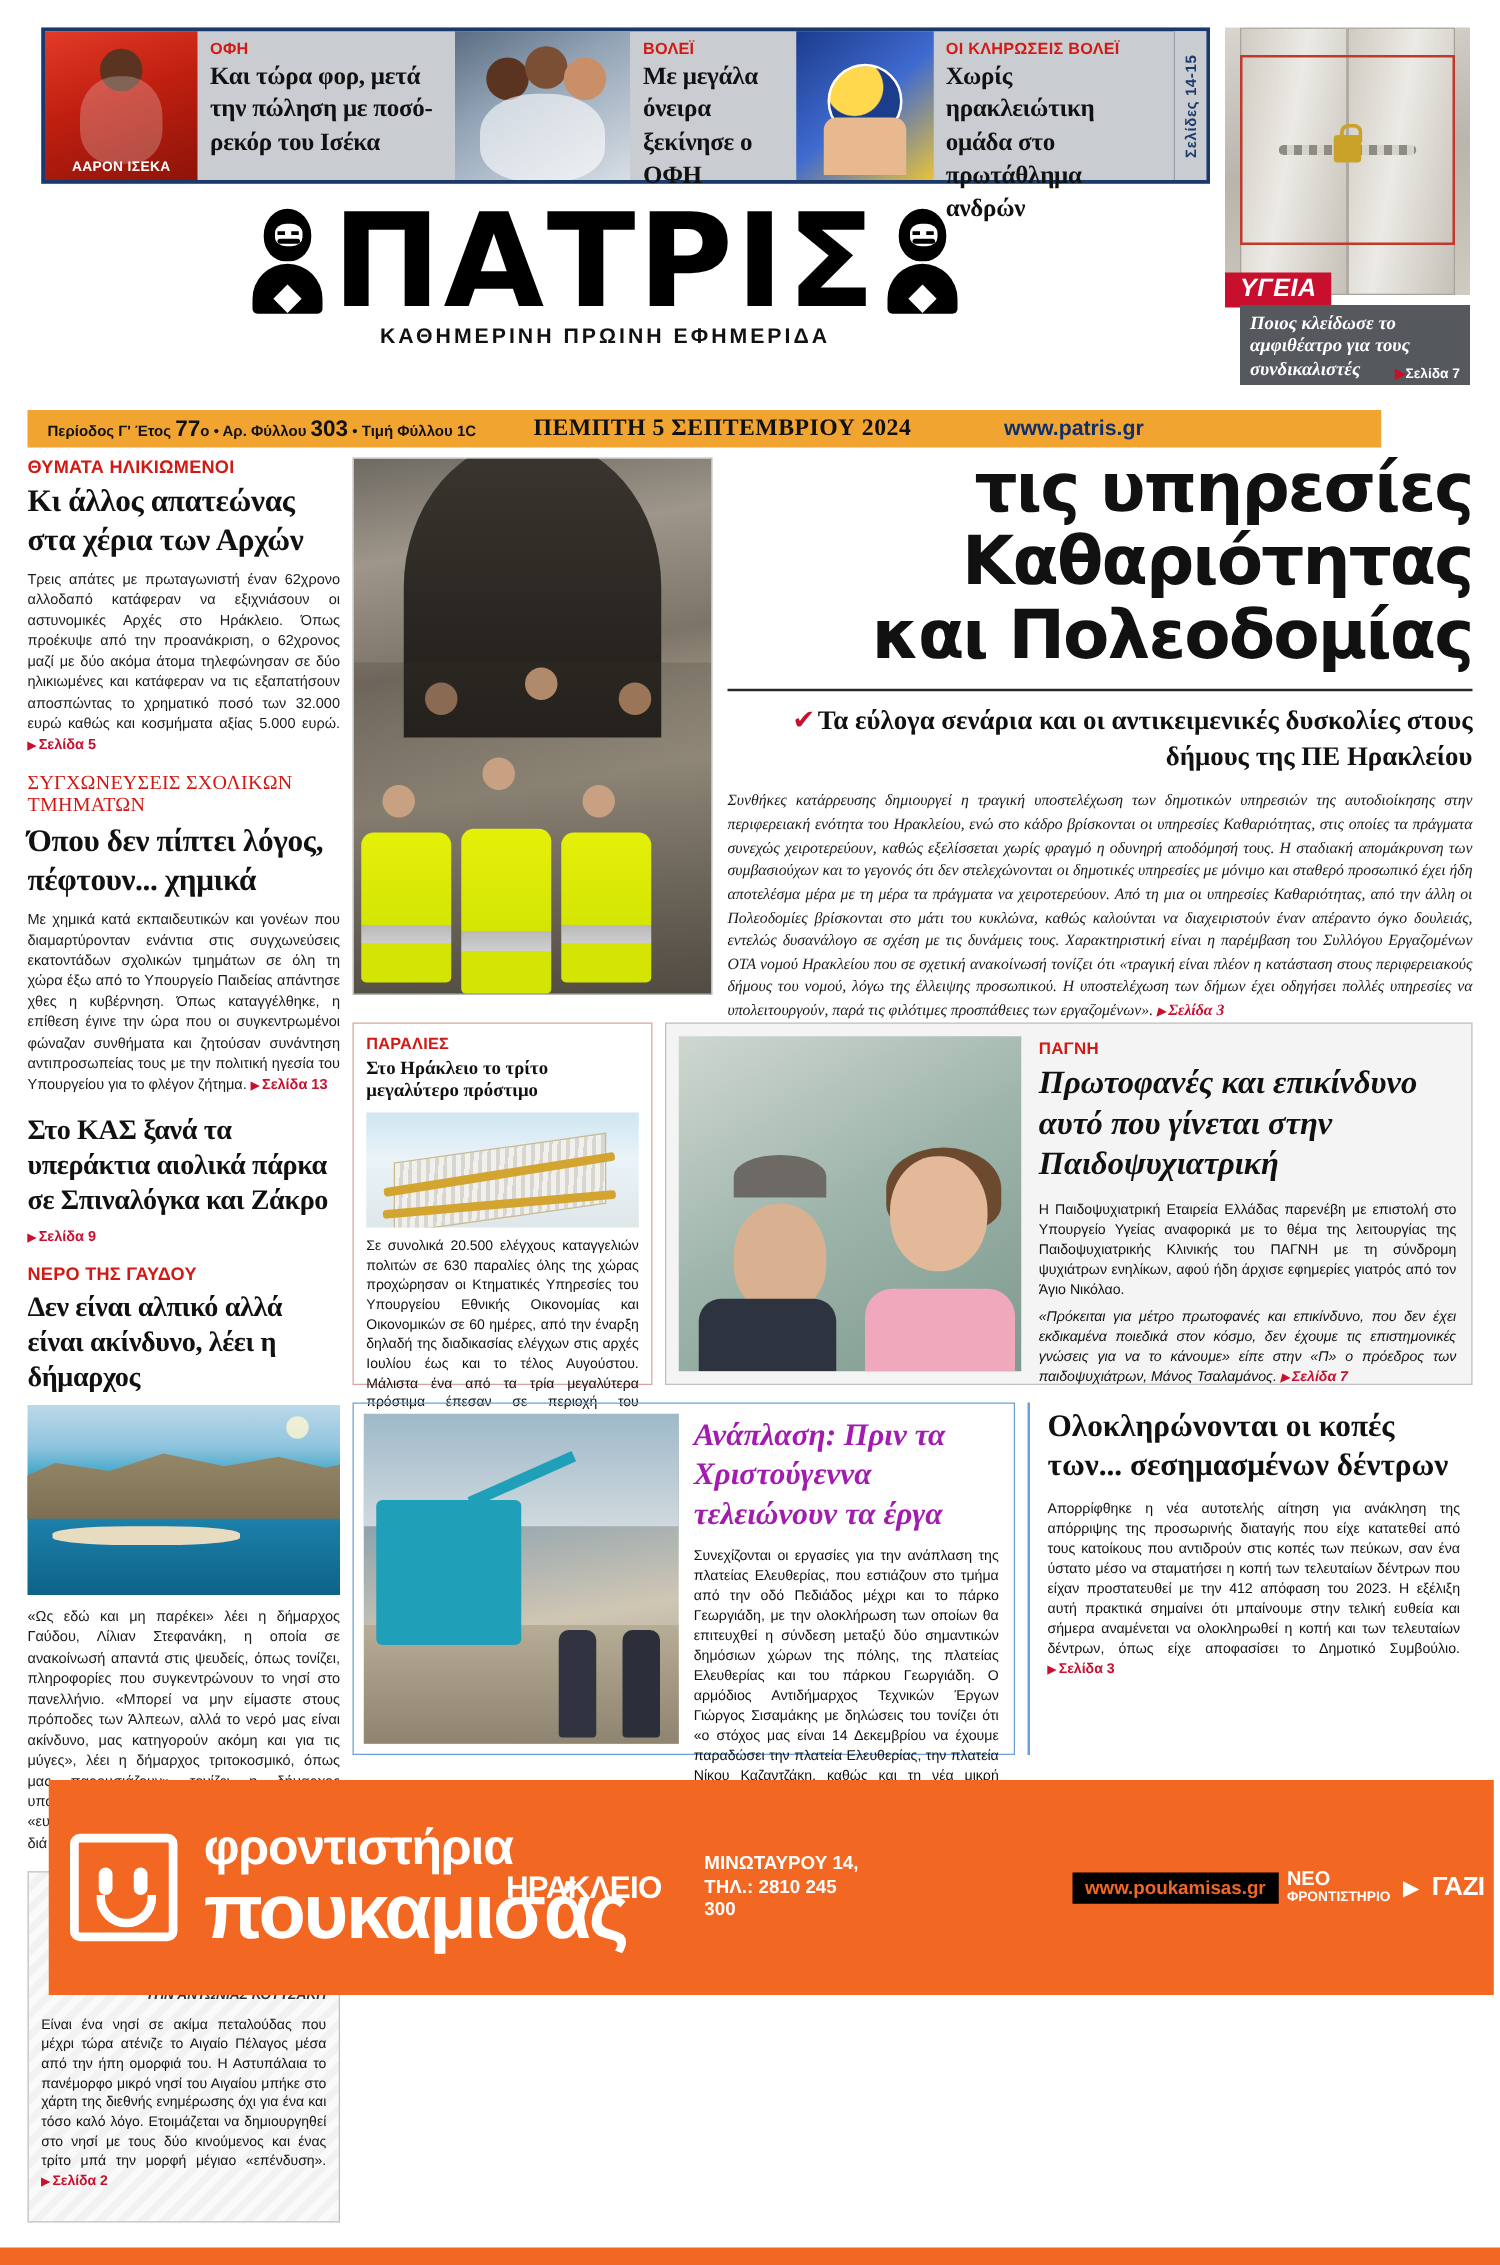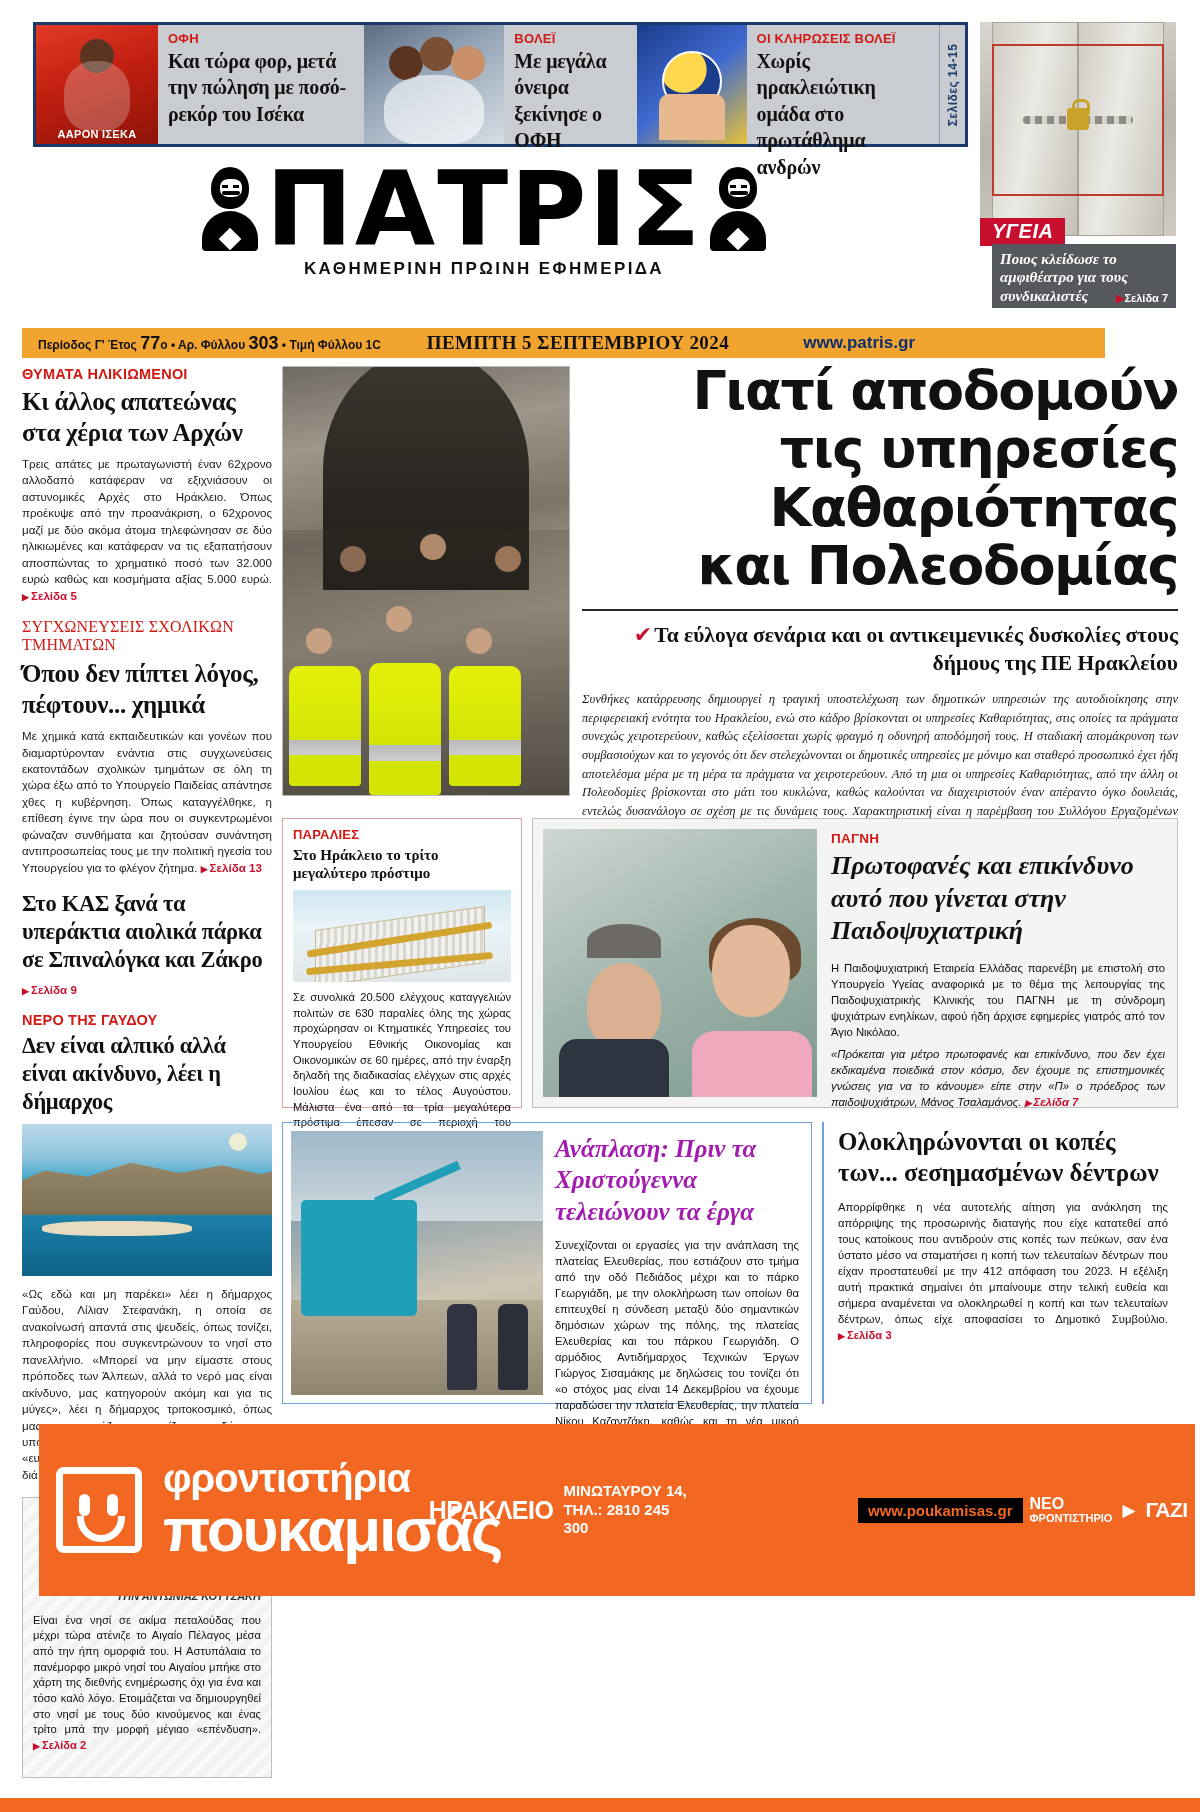--- a/index.html
+++ b/index.html
@@ -314,21 +314,21 @@
     border:7px solid #fff; border-top:none; border-radius:0 0 30px 30px;
   }
   .ad-names { flex:1 1 auto; display:flex; flex-direction:column; justify-content:center; padding-left:4px; }
   .ad-line1 { font-size:40px; font-weight:bold; letter-spacing:-1px; line-height:1; }
   .ad-line2 { font-size:62px; font-weight:bold; letter-spacing:-2px; line-height:1.02; }
   .ad-right { width:556px; flex:0 0 auto; padding:10px 12px 10px 0; display:flex; flex-direction:row; justify-content:center; gap:7px; }
   .ad-row { display:flex; align-items:center; gap:10px; }
   .ad-city { font-size:25px; font-weight:bold; color:#fff; width:152px; letter-spacing:-.5px; }
   .ad-city.small { font-size:21px; }
   .ad-white { background:#000000; color:#f26722; font-weight:bold; flex:1 1 auto; padding:4px 10px; font-size:15px; }
-  .ad-plain { font-size:15px; font-weight:bold; line-height:1.25; flex:1 1 auto; }
+  .ad-plain { font-size:15px; font-weight:bold; line-height:1.25; flex:1 1 auto;margin-left:24px; }
   .ad-neo { font-size:11px; font-weight:bold; line-height:1.05; }
   .ad-neo b { font-size:16px; display:block; }
   .ad-arrow { color:#fff; font-size:17px; }
 
   .bottomstrip { position:absolute; left:0; top:1798px; width:1200px; height:14px; background:#f26722; }
 </style>
 </head>
 <body>
 
 <div class="page">
@@ -476,21 +476,20 @@
     <div class="vest v1"></div>
     <div class="vest v2"></div>
     <div class="vest v3"></div>
     <div class="head-dot hd1"></div>
     <div class="head-dot hd2"></div>
     <div class="head-dot hd3"></div>
   </div>
 
   <div class="mainstory">
     <h1 class="mh-headline">
-      <div>Γιατί αποδομούν</div>
       <div>τις υπηρεσίες</div>
       <div>Καθαριότητας</div>
       <div>και Πολεοδομίας</div>
     </h1>
     <hr class="mh-sub-rule">
     <div class="mh-deck"><span class="check">✔</span><span>Τα εύλογα σενάρια και οι αντικειμενικές δυσκολίες στους δήμους της ΠΕ Ηρακλείου</span></div>
     <p class="mh-lead"><span>Συνθήκες κατάρρευσης δημιουργεί η τραγική υποστελέχωση των δημοτικών υπηρεσιών της αυτοδιοίκησης στην περιφερειακή ενότητα του Ηρακλείου, ενώ στο κάδρο βρίσκονται οι υπηρεσίες Καθαριότητας, στις οποίες τα πράγματα συνεχώς χειροτερεύουν, καθώς εξελίσσεται χωρίς φραγμό η οδυνηρή αποδόμησή τους. Η σταδιακή απομάκρυνση των συμβασιούχων και το γεγονός ότι δεν στελεχώνονται οι δημοτικές υπηρεσίες με μόνιμο και σταθερό προσωπικό έχει ήδη αποτελέσμα μέρα με τη μέρα τα πράγματα να χειροτερεύουν. Από τη μια οι υπηρεσίες Καθαριότητας, από την άλλη οι Πολεοδομίες βρίσκονται στο μάτι του κυκλώνα, καθώς καλούνται να διαχειριστούν έναν απέραντο όγκο δουλειάς, εντελώς δυσανάλογο σε σχέση με τις δυνάμεις τους. Χαρακτηριστική είναι η παρέμβαση του Συλλόγου Εργαζομένων ΟΤΑ νομού Ηρακλείου που σε σχετική ανακοίνωσή τονίζει ότι «τραγική είναι πλέον η κατάσταση στους περιφερειακούς δήμους του νομού, λόγω της έλλειψης προσωπικού. Η υποστελέχωση των δήμων έχει οδηγήσει πολλές υπηρεσίες να υπολειτουργούν, παρά τις φιλότιμες προσπάθειες των εργαζομένων».</span> <span class="pg">Σελίδα 3</span></p>
   </div>
 
   <div class="box-paralies">

